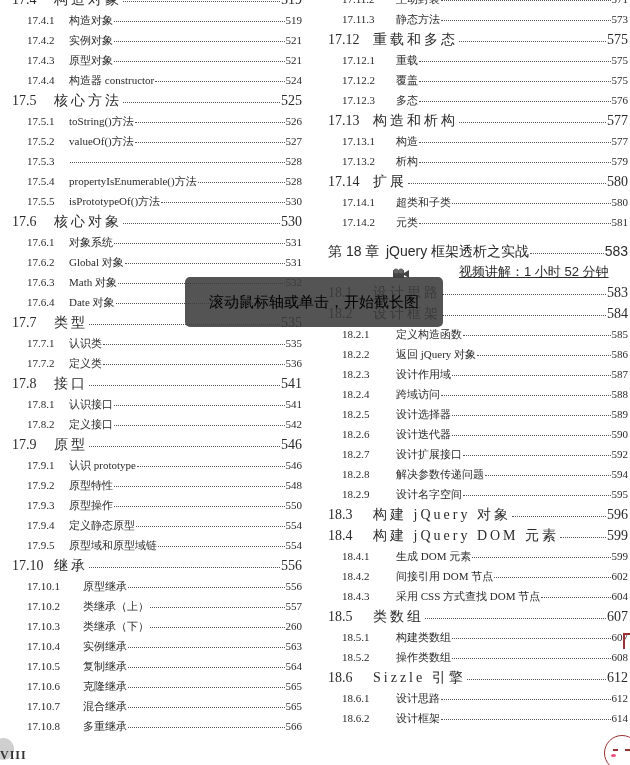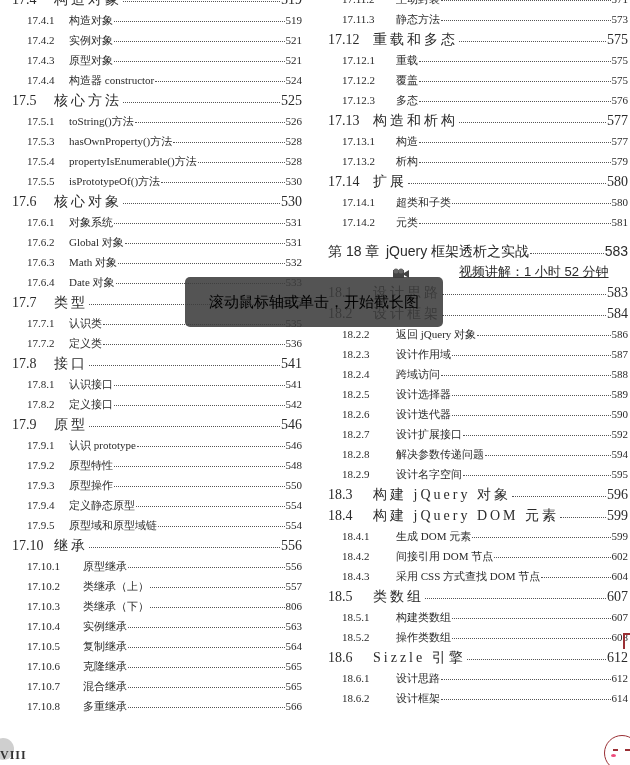--- a/index.html
+++ b/index.html
@@ -115,22 +115,27 @@
         <span class="dots"></span>
         <span class="page-no">525</span>
       </div>
       <div class="row sub">
         <span class="num">17.5.1</span>
         <span class="title">toString()方法</span>
         <span class="dots"></span>
         <span class="page-no">526</span>
       </div>
       <div class="row sub">
+        <span class="num">17.5.2</span>
+        <span class="title">valueOf()方法</span>
+        <span class="dots"></span>
+        <span class="page-no">527</span>
+      </div>
+      <div class="row sub">
         <span class="num">17.5.3</span>
-        <span class="title">hasOwnProperty()方法</span>
         <span class="dots"></span>
         <span class="page-no">528</span>
       </div>
       <div class="row sub">
         <span class="num">17.5.4</span>
         <span class="title">propertyIsEnumerable()方法</span>
         <span class="dots"></span>
         <span class="page-no">528</span>
       </div>
       <div class="row sub">
@@ -256,21 +261,21 @@
       <div class="row sub w5">
         <span class="num">17.10.2</span>
         <span class="title">类继承（上）</span>
         <span class="dots"></span>
         <span class="page-no">557</span>
       </div>
       <div class="row sub w5">
         <span class="num">17.10.3</span>
         <span class="title">类继承（下）</span>
         <span class="dots"></span>
-        <span class="page-no">806</span>
+        <span class="page-no">260</span>
       </div>
       <div class="row sub w5">
         <span class="num">17.10.4</span>
         <span class="title">实例继承</span>
         <span class="dots"></span>
         <span class="page-no">563</span>
       </div>
       <div class="row sub w5">
         <span class="num">17.10.5</span>
         <span class="title">复制继承</span>
@@ -395,20 +400,26 @@
           <span class="dots"></span>
           <span class="page-no">583</span>
         </div>
         <div class="row section">
           <span class="num">18.2</span>
           <span class="title">设计框架</span>
           <span class="dots"></span>
           <span class="page-no">584</span>
         </div>
         <div class="row sub">
+          <span class="num">18.2.1</span>
+          <span class="title">定义构造函数</span>
+          <span class="dots"></span>
+          <span class="page-no">585</span>
+        </div>
+        <div class="row sub">
           <span class="num">18.2.2</span>
           <span class="title">返回 jQuery 对象</span>
           <span class="dots"></span>
           <span class="page-no">586</span>
         </div>
         <div class="row sub">
           <span class="num">18.2.3</span>
           <span class="title">设计作用域</span>
           <span class="dots"></span>
           <span class="page-no">587</span>

